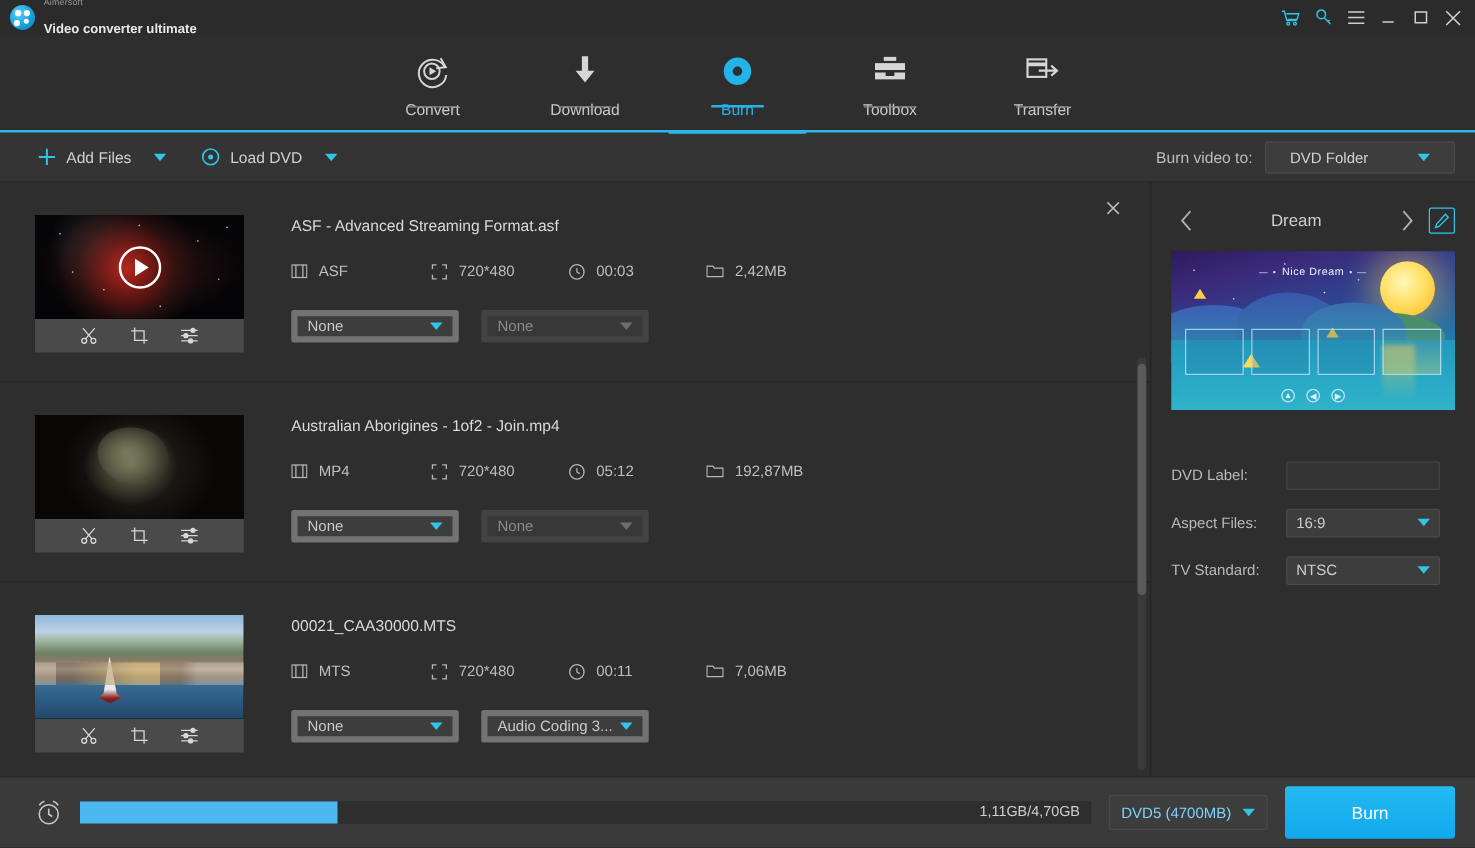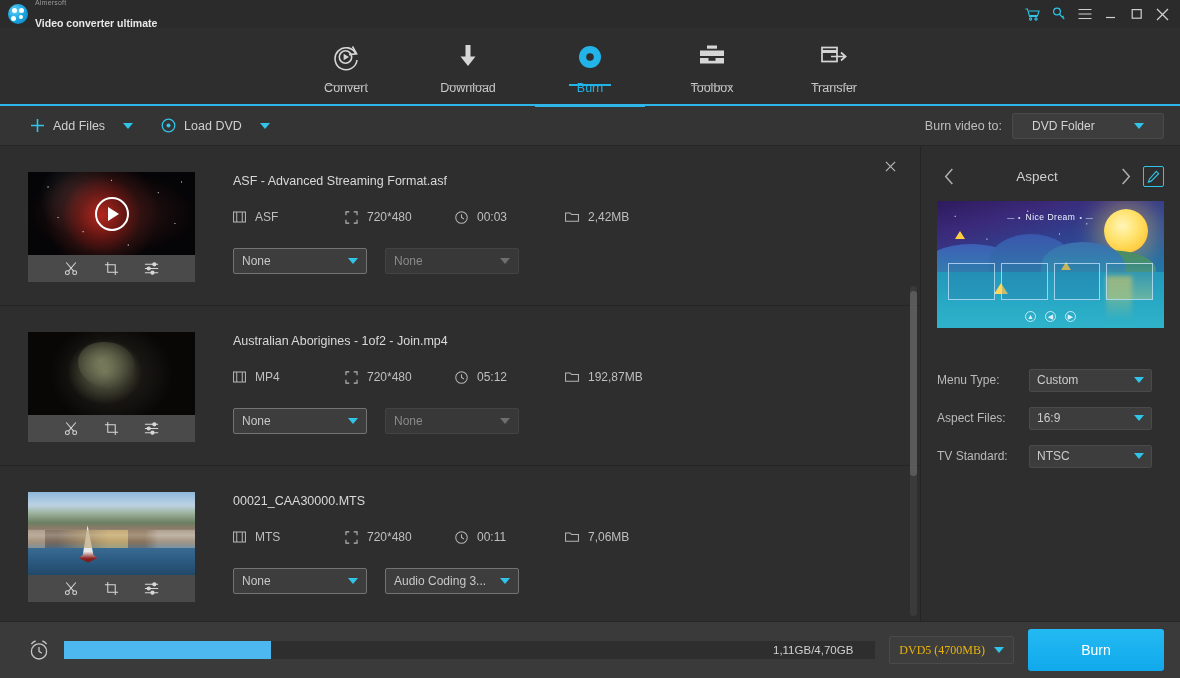--- a/index.html
+++ b/index.html
@@ -191,21 +191,21 @@
   }
 
   .fileinfo { flex: 1; padding-left: 38px; padding-top: 2px; }
   .filename { font-size: 12.5px; color: #d9d9d9; margin-bottom: 22px; }
   .metarow { display: flex; align-items: center; margin-bottom: 24px; }
   .meta { display: flex; align-items: center; gap: 9px; color: #bfbfbf; font-size: 12px; }
   .meta .mi { color: #b5b5b5; display: flex; align-items: center; }
   .m1 { width: 112px; } .m2 { width: 110px; } .m3 { width: 110px; }
   .dropsrow { display: flex; align-items: center; gap: 18px; }
   .rowsel {
-    width: 134px; height: 26px; background: #3d3d3d; border: 1px solid #737373;
+    width: 134px; height: 26px; background: #3d3d3d; border: 5px solid #737373;
     border-radius: 2px; display: flex; align-items: center; justify-content: space-between;
     padding: 0 8px; cursor: pointer;
   }
   .rowsel .txt { font-size: 12px; color: #c8c8c8; white-space: nowrap; overflow: hidden; }
   .rowsel.disabled { background: #383838; border-color: #434343; }
   .rowsel.disabled .txt { color: #8a8a8a; }
   .rowclose {
     position: absolute; right: 22px; top: 12px; width: 16px; height: 16px;
     color: #b9b9b9; cursor: pointer; display: flex; align-items: center; justify-content: center;
   }
@@ -304,29 +304,29 @@
     display: flex; align-items: center; padding: 0 16px 0 28px; gap: 14px;
     flex: 0 0 57px;
   }
   .clockicon { color: #c6c6c6; display: flex; align-items: center; }
   .progwrap {
     flex: 1; height: 18px; background: #2e2e2e; position: relative; overflow: hidden;
     display: flex; align-items: center;
   }
   .progfill { height: 18px; width: 25.5%; background: #4cb8ef; }
   .progtext {
-    position: absolute; right: 22px; font-size: 11.5px; color: #d0d0d0;
+    position: absolute; right: 9px; font-size: 11.5px; color: #d0d0d0;
     white-space: nowrap;
     text-align: right;
   }
   .discsel {
     height: 28px; background: #3d3d3d; border: 1px solid #4a4a4a; border-radius: 2px;
     display: flex; align-items: center; gap: 9px; padding: 0 9px; cursor: pointer;
   }
-  .discsel .txt { font-size: 12px; color: #eab308; white-space: nowrap; font-family: Liberation Serif, serif; }
+  .discsel .txt { font-size: 12px; color: #7dd3fc; white-space: nowrap; }
   .burnbtn {
     width: 136px; height: 42px; border-radius: 3px;
     background: linear-gradient(#23b9f2, #11a9ec);
     display: flex; align-items: center; justify-content: center;
     font-size: 14px; color: #ffffff; cursor: pointer; border: none;
     font-family: "Liberation Sans", sans-serif;
   }
 </style>
 </head>
 <body>
@@ -725,21 +725,21 @@
       <div class="scrollthumb"></div>
     </div>
 
     <div class="rightpanel">
       <div class="tmplhead">
         <div class="chev">
           <svg width="11" height="17" viewBox="0 0 11 18" fill="none" stroke="currentColor" stroke-width="1.6">
               <path d="M8.5 1L1.5 9l7 8"></path>
             </svg>
         </div>
-        <div class="tmplname">Aspect</div>
+        <div class="tmplname">Dream</div>
         <div class="chev">
           <svg width="11" height="17" viewBox="0 0 11 18" fill="none" stroke="currentColor" stroke-width="1.6">
               <path d="M2.5 1l7 8-7 8"></path>
             </svg>
         </div>
         <div class="editbtn">
           <svg width="13" height="13" viewBox="0 0 14 14" fill="none" stroke="currentColor" stroke-width="1.2">
             <path d="M10 1.5l2.5 2.5-8 8L1.5 13l1-3.1z"></path>
           </svg>
         </div>
@@ -768,26 +768,23 @@
         </div>
         <div class="pv-nav">
           <div class="pv-navbtn">▲</div>
           <div class="pv-navbtn">◀</div>
           <div class="pv-navbtn">▶</div>
         </div>
       </div>
 
       <div class="settings">
         <div class="setrow">
-          <div class="setlabel">Menu Type:</div>
+          <div class="setlabel">DVD Label:</div>
           <div class="setfield">
-            <div class="setsel">
-              <span class="txt">Custom</span>
-              <span class="caret"></span>
-            </div>
+            <input class="textinput" type="text" value="" style="">
           </div>
         </div>
         <div class="setrow">
           <div class="setlabel">Aspect Files:</div>
           <div class="setfield">
             <div class="setsel">
               <span class="txt">16:9</span>
               <span class="caret"></span>
             </div>
           </div>

